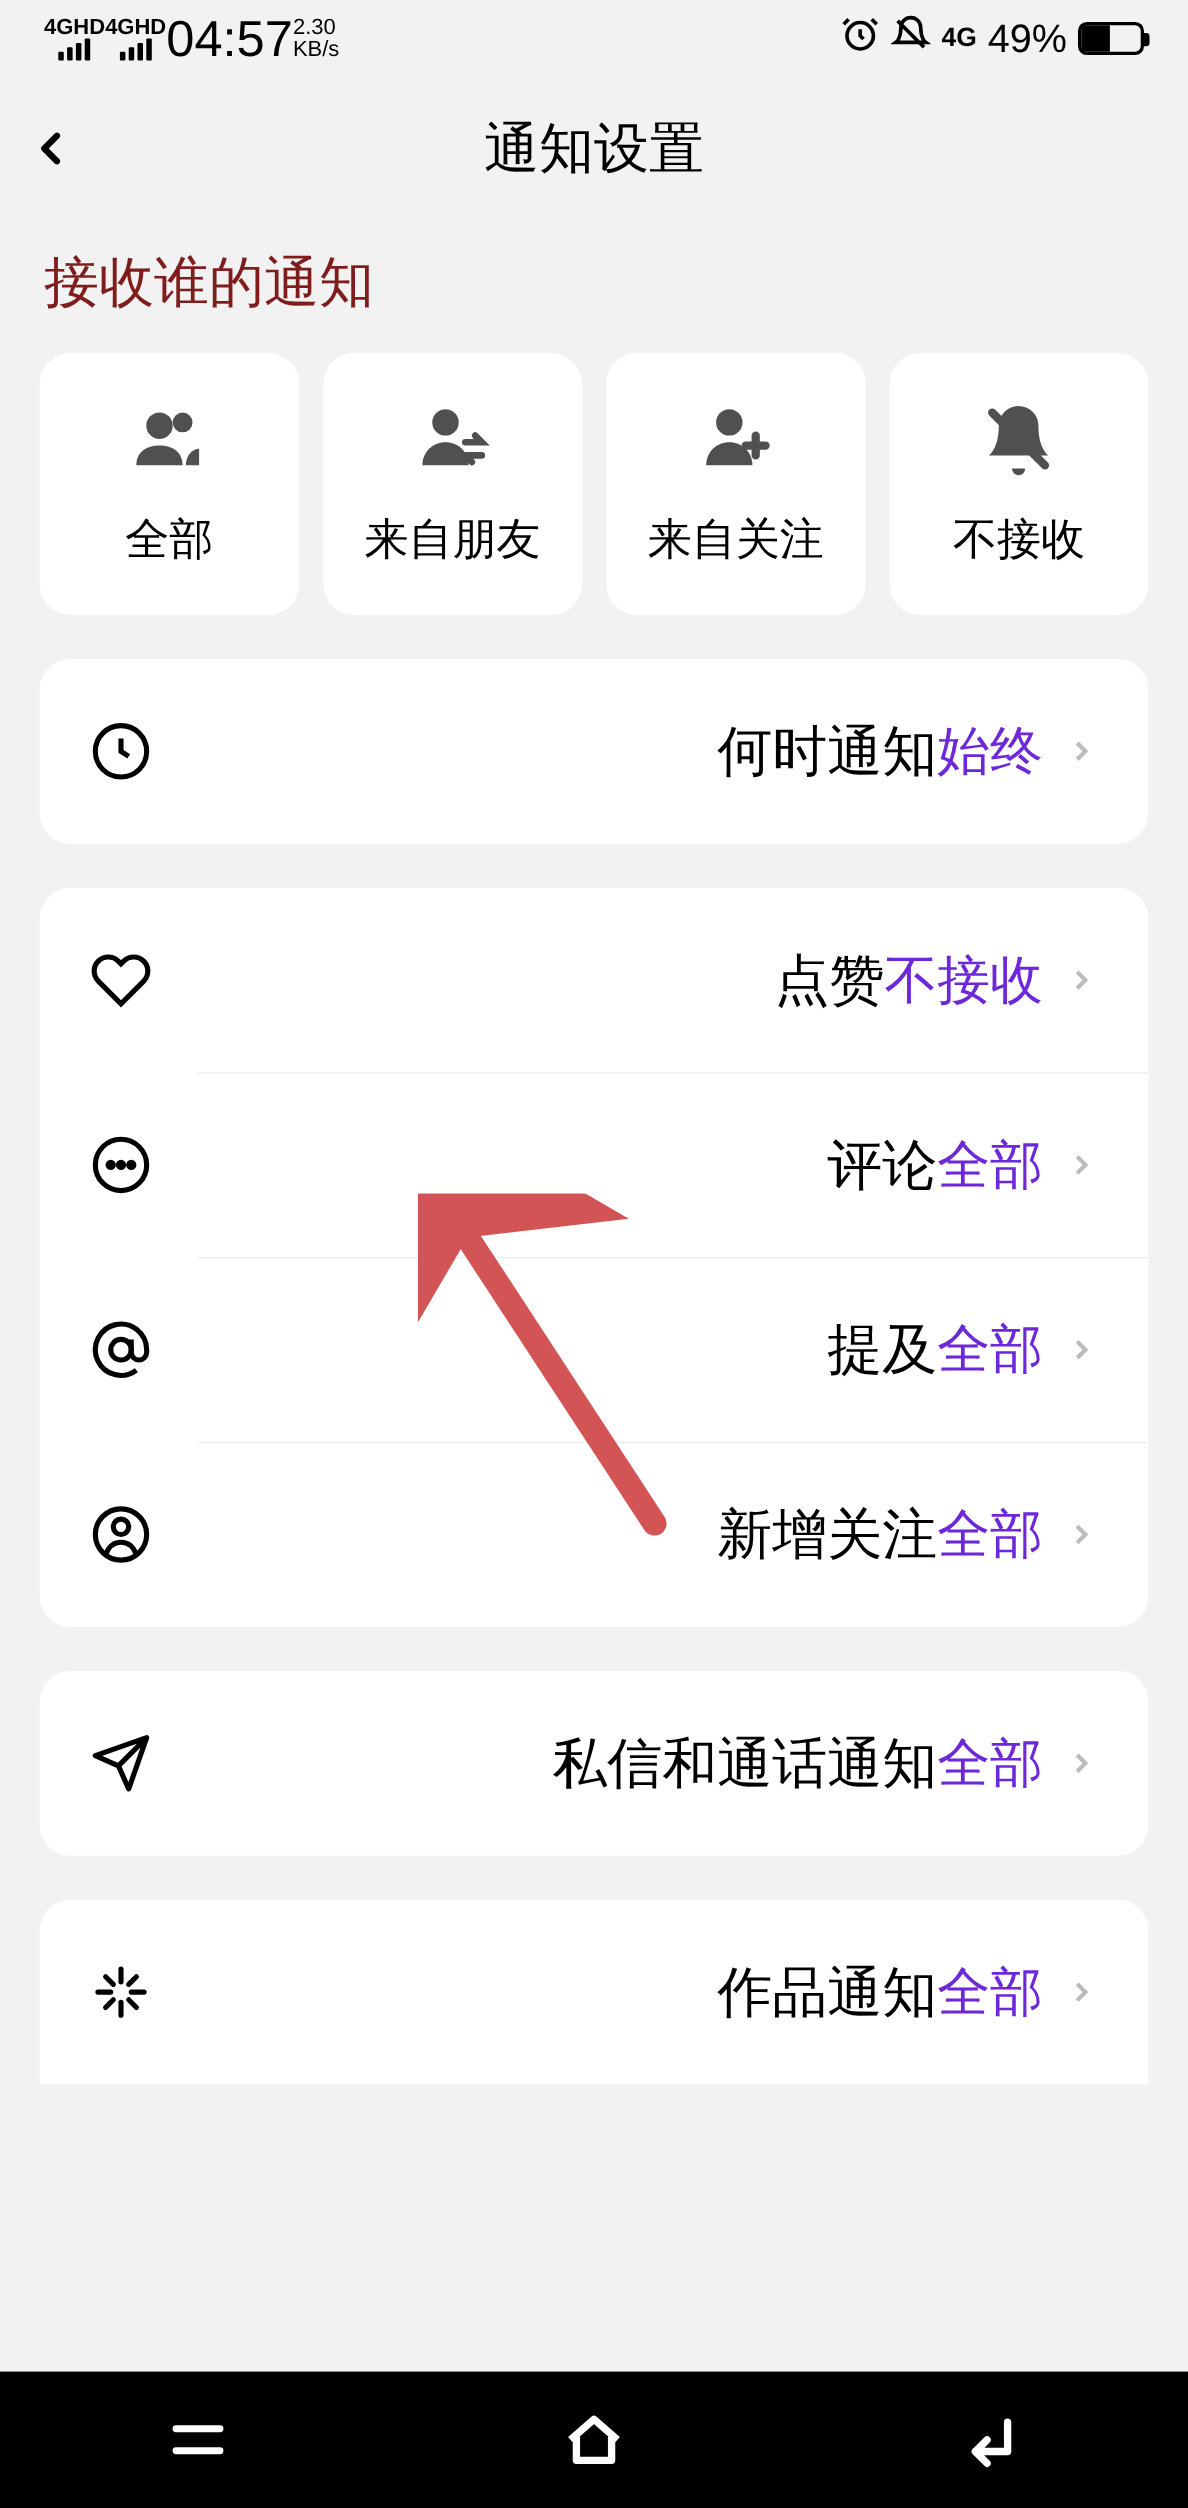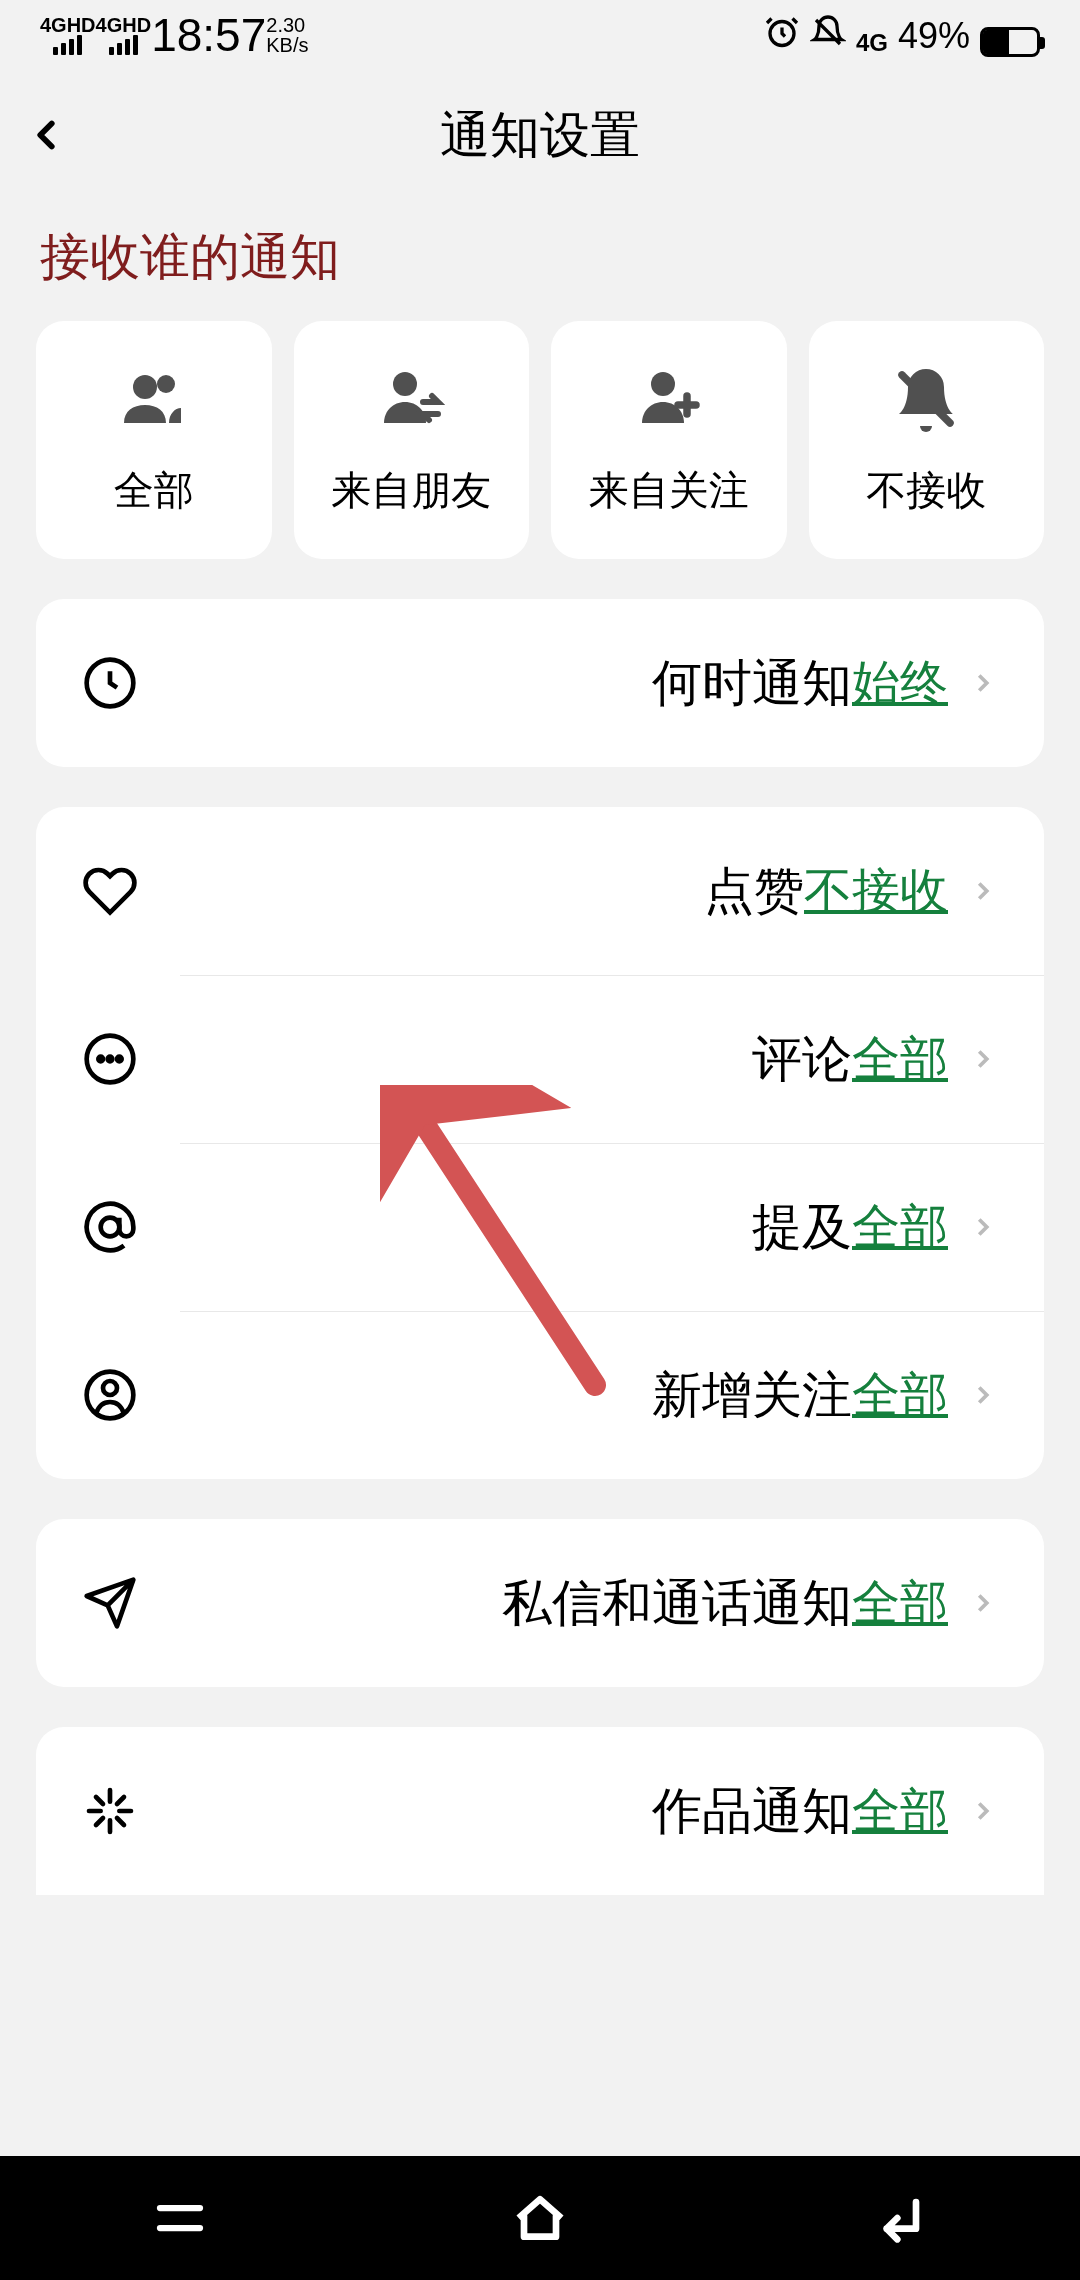--- a/index.html
+++ b/index.html
@@ -25,21 +25,21 @@
       display: flex;
       align-items: center;
     }
     .signal-group { display: flex; flex-direction: column; align-items: center; line-height: 1; }
     .signal-label { font-size: 20px; font-weight: 700; }
     .signal-bars { display: flex; gap: 3px; align-items: flex-end; }
     .bar { width: 5px; background: #000; border-radius: 1px; }
     .signal-bars .bar:nth-child(1){height:8px}.signal-bars .bar:nth-child(2){height:12px}.signal-bars .bar:nth-child(3){height:16px}.signal-bars .bar:nth-child(4){height:20px}
     .status-time { font-size: 46px; font-weight: 500; }
     .kbs { display: flex; flex-direction: column; font-size: 20px; line-height: 1; }
-    .status-right { display: flex; align-items: flex-end; gap: 10px; }
+    .status-right { display: flex; align-items: center; gap: 10px; }
     .battery-icon { width: 60px; height: 30px; border: 3px solid #000; border-radius: 8px; position: relative; }
     .battery-icon::after { content:''; position:absolute; right:-8px; top:7px; width:5px; height:12px; background:#000; border-radius:0 3px 3px 0; }
     .battery-fill { width:49%; height:100%; background:#000; border-radius:4px 0 0 4px; }
     .header {
       height: 130px;
       display: flex;
       align-items: center;
       padding: 0 16px;
       position: relative;
     }
@@ -115,21 +115,21 @@
     .row-icon {
       width: 60px;
       height: 60px;
       display: flex;
       align-items: center;
       justify-content: center;
       margin-right: 40px;
       flex-shrink: 0;
     }
     .row-label { font-size: 50px; color: #000; flex: 1; }
-    .row-value { font-size: 48px; color: #15803d; margin-right: 18px; text-decoration: underline; }
+    .row-value { font-size: 48px; color: #6d28d9; margin-right: 18px; }
     .chevron {
       width: 34px;
       height: 34px;
       display: flex;
       align-items: center;
       justify-content: center;
     }
     .toggle {
       width: 110px;
       height: 62px;
@@ -191,21 +191,21 @@
     </div>
     <div class="signal-group">
       <span class="signal-label">4GHD</span>
       <div class="signal-bars">
           <span class="bar"></span>
           <span class="bar"></span>
           <span class="bar"></span>
           <span class="bar"></span>
         </div>
     </div>
-    <span class="status-time">18:57</span>
+    <span class="status-time">04:57</span>
     <div class="kbs">
       <span>2.30</span>
       <span>KB/s</span>
     </div>
   </div>
   <div class="status-right">
     <span>
       <svg width="36" height="36" viewBox="0 0 24 24" fill="none" stroke="#000" stroke-width="2.2">
           <circle cx="12" cy="13" r="8"></circle>
           <path d="M12 9v4l2 2M5 3l-3 3M22 6l-3-3"></path>

